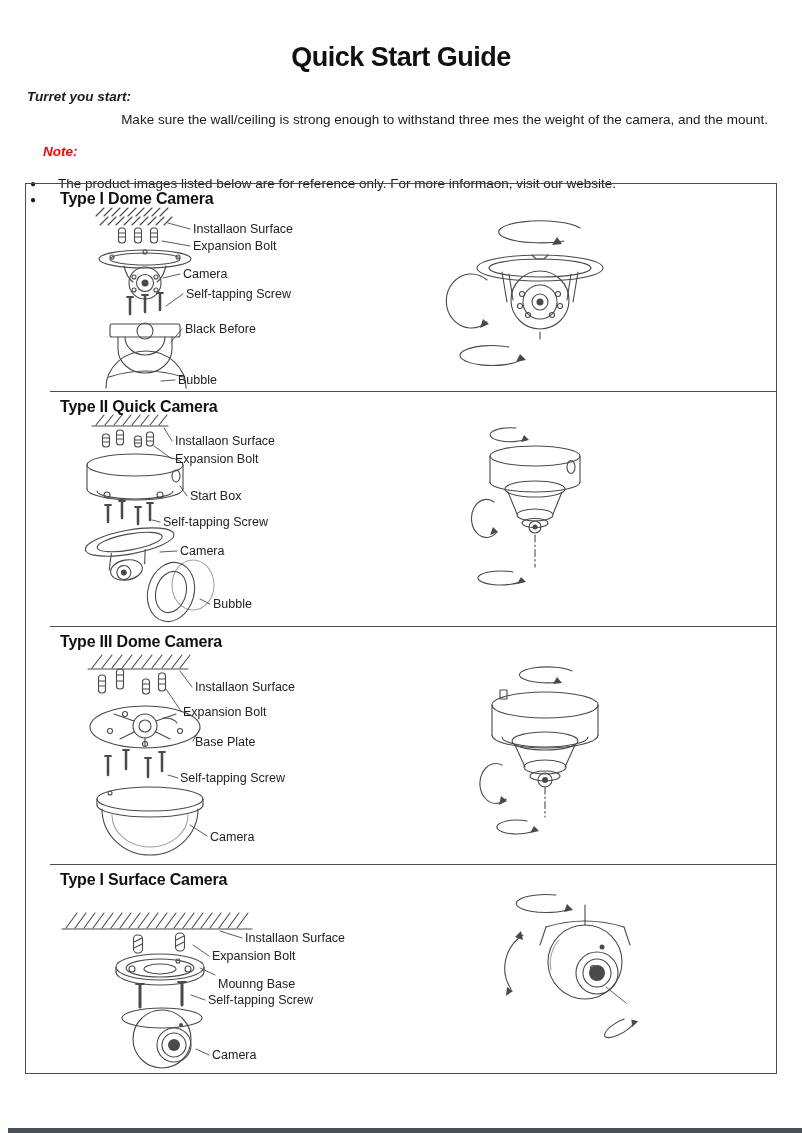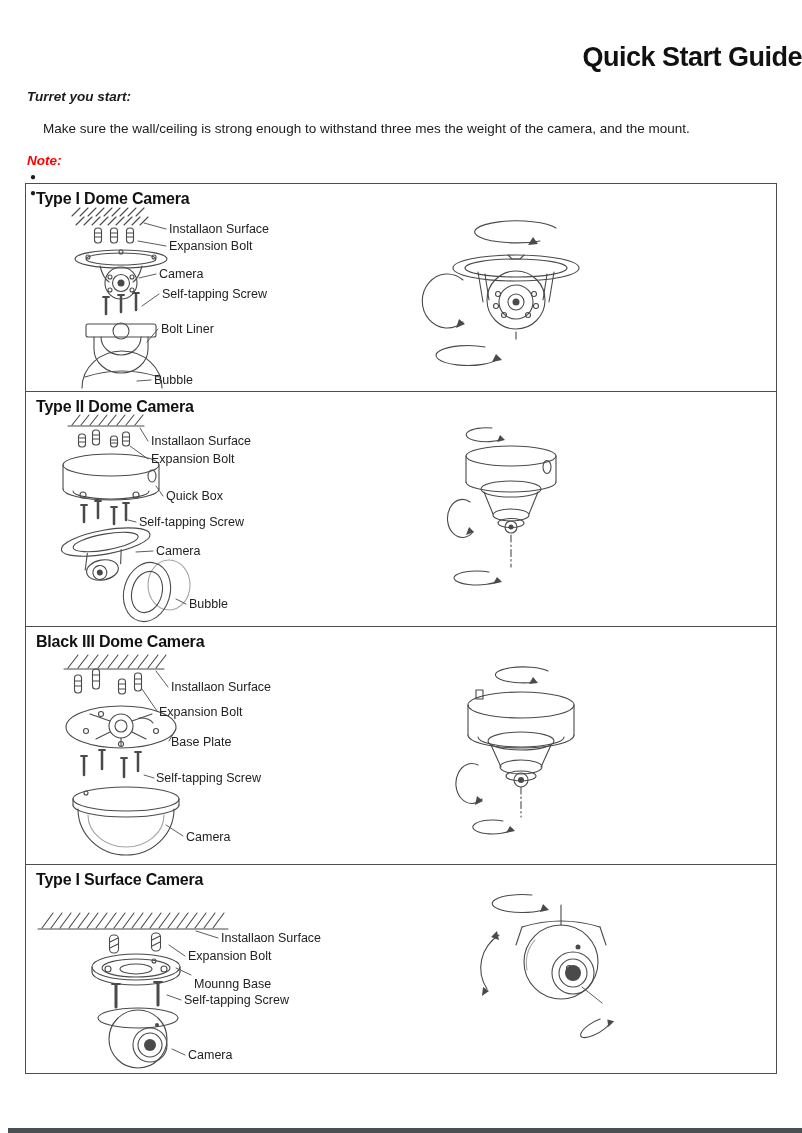--- a/index.html
+++ b/index.html
@@ -2,32 +2,33 @@
 <html><head>
 <meta charset="utf-8">
 <style>
   html,body{margin:0;padding:0;}
   body{
     width:802px;height:1133px;background:#ffffff;position:relative;
     font-family:"Liberation Sans", sans-serif;color:#1a1a1a;overflow:hidden;
   }
   .page{position:absolute;inset:0;}
   .doc-title{
-    position:absolute;top:42px;left:0;width:802px;margin:0;text-align:right;
+    position:absolute;top:42px;left:0;width:802px;margin:0;text-align:center;
     font-size:27px;font-weight:700;color:#111;letter-spacing:-0.5px;
   }
   .intro{position:absolute;left:27px;top:89px;width:748px;font-size:13.5px;line-height:16px;}
   .before-heading{margin:0;font-weight:700;font-style:italic;}
-  .intro-body{margin:16px;}
-  .note-heading{margin:0;font-weight:700;font-style:italic;color:#ff0000;}
+  .intro-body{margin:7px;text-align:right;}
+  .note-heading{margin:16px;font-weight:700;font-style:italic;color:#ff0000;}
   .bullet-row{display:flex;align-items:flex-start;margin:0;padding-left:3px;}
   .bullet-glyph{width:28px;flex:0 0 28px;font-size:10px;line-height:16px;}
   .table{
     position:absolute;left:25px;top:183px;width:752px;box-sizing:border-box;
     border:1.5px solid #4d4d4d;
+    padding-left:24px;
   }
   .sect{position:relative;border-bottom:1.5px solid #4d4d4d;}
   .sect:last-child{border-bottom:none;}
   .sect h2{
     position:absolute;left:10px;top:6px;margin:0;font-size:16px;font-weight:700;color:#111;
     letter-spacing:-0.2px;
   }
   .sect svg{position:absolute;left:0;top:0;display:block;}
   .lbl{
     position:absolute;font-size:12.5px;line-height:15px;color:#222;white-space:nowrap;
@@ -44,20 +45,21 @@
 <div class="page">
 
   <h1 class="doc-title">Quick Start Guide</h1>
 
   <div class="intro">
     <p class="before-heading">Turret you start:</p>
     <p class="intro-body">Make sure the wall/ceiling is strong enough to withstand three mes the weight of the camera, and the mount.</p>
     <p class="note-heading">Note:</p>
     <div class="bullet-row">
       <span class="bullet-glyph">●</span>
+      <span>The product images listed below are for reference only. For more informaon, visit our website.</span>
     </div>
     <div class="bullet-row">
       <span class="bullet-glyph">●</span>
     </div>
   </div>
 
   <div class="table">
 
     <section class="sect" style="height:207px">
       <svg width="749" height="207" viewBox="0 0 749 207">
@@ -127,21 +129,21 @@
             <path d="M459,163 a32,10 0 1 0 14,11"></path>
             <path class="fillk" d="M476,176 l-10,2 4,-8 z"></path>
           </g>
         </g>
       </svg>
       <h2>Type I Dome Camera</h2>
       <span class="lbl" style="left:143px;top:38px">Installaon Surface</span>
       <span class="lbl" style="left:143px;top:55px">Expansion Bolt</span>
       <span class="lbl" style="left:133px;top:83px">Camera</span>
       <span class="lbl" style="left:136px;top:103px">Self-tapping Screw</span>
-      <span class="lbl" style="left:135px;top:138px">Bolt Liner</span>
+      <span class="lbl" style="left:135px;top:138px">Black Before</span>
       <span class="lbl" style="left:128px;top:189px">Bubble</span>
     </section>
 
     <section class="sect" style="height:234px">
       <svg width="749" height="234" viewBox="0 0 749 234">
         <g class="art">
           <g>
             <path d="M42,34 h76"></path>
             <path d="M46,33 l8,-10 M55,33 l8,-10 M64,33 l8,-10 M73,33 l8,-10 M82,33 l8,-10 M91,33 l8,-10 M100,33 l8,-10 M109,33 l8,-10"></path>
           </g>
@@ -198,24 +200,24 @@
             <circle cx="485" cy="135" r="6"></circle>
             <circle cx="485" cy="135" r="2.5" class="fillk"></circle>
             <path d="M444,110 a15,19 0 1 0 3,30"></path>
             <path class="fillk" d="M448,140 l-8,3 3,-8 z"></path>
             <path d="M485,143 v32" stroke-dasharray="7 3 1.5 3"></path>
             <path d="M463,180 a23,7 0 1 0 10,8"></path>
             <path class="fillk" d="M476,190 l-9,2 4,-7 z"></path>
           </g>
         </g>
       </svg>
-      <h2>Type II Dome Camera</h2>
+      <h2>Type II Quick Camera</h2>
       <span class="lbl" style="left:125px;top:42px">Installaon Surface</span>
       <span class="lbl" style="left:125px;top:60px">Expansion Bolt</span>
-      <span class="lbl" style="left:140px;top:97px">Quick Box</span>
+      <span class="lbl" style="left:140px;top:97px">Start Box</span>
       <span class="lbl" style="left:113px;top:123px">Self-tapping Screw</span>
       <span class="lbl" style="left:130px;top:152px">Camera</span>
       <span class="lbl" style="left:163px;top:205px">Bubble</span>
     </section>
 
     <section class="sect" style="height:237px">
       <svg width="749" height="237" viewBox="0 0 749 237">
         <g class="art">
           <g>
             <path d="M38,42 h100"></path>
@@ -270,21 +272,21 @@
             <circle cx="495" cy="153" r="7"></circle>
             <circle cx="495" cy="153" r="3" class="fillk"></circle>
             <path d="M452,138 a16,20 0 1 0 4,34"></path>
             <path class="fillk" d="M457,174 l-8,4 2,-9 z"></path>
             <path d="M495,160 v30" stroke-dasharray="7 3 1.5 3"></path>
             <path d="M477,194 a20,7 0 1 0 9,8"></path>
             <path class="fillk" d="M489,204 l-9,2 4,-7 z"></path>
           </g>
         </g>
       </svg>
-      <h2>Black III Dome Camera</h2>
+      <h2>Type III Dome Camera</h2>
       <span class="lbl" style="left:145px;top:53px">Installaon Surface</span>
       <span class="lbl" style="left:133px;top:78px">Expansion Bolt</span>
       <span class="lbl" style="left:145px;top:108px">Base Plate</span>
       <span class="lbl" style="left:130px;top:144px">Self-tapping Screw</span>
       <span class="lbl" style="left:160px;top:203px">Camera</span>
     </section>
 
     <section class="sect" style="height:208px">
       <svg width="749" height="208" viewBox="0 0 749 208">
         <g class="art">

